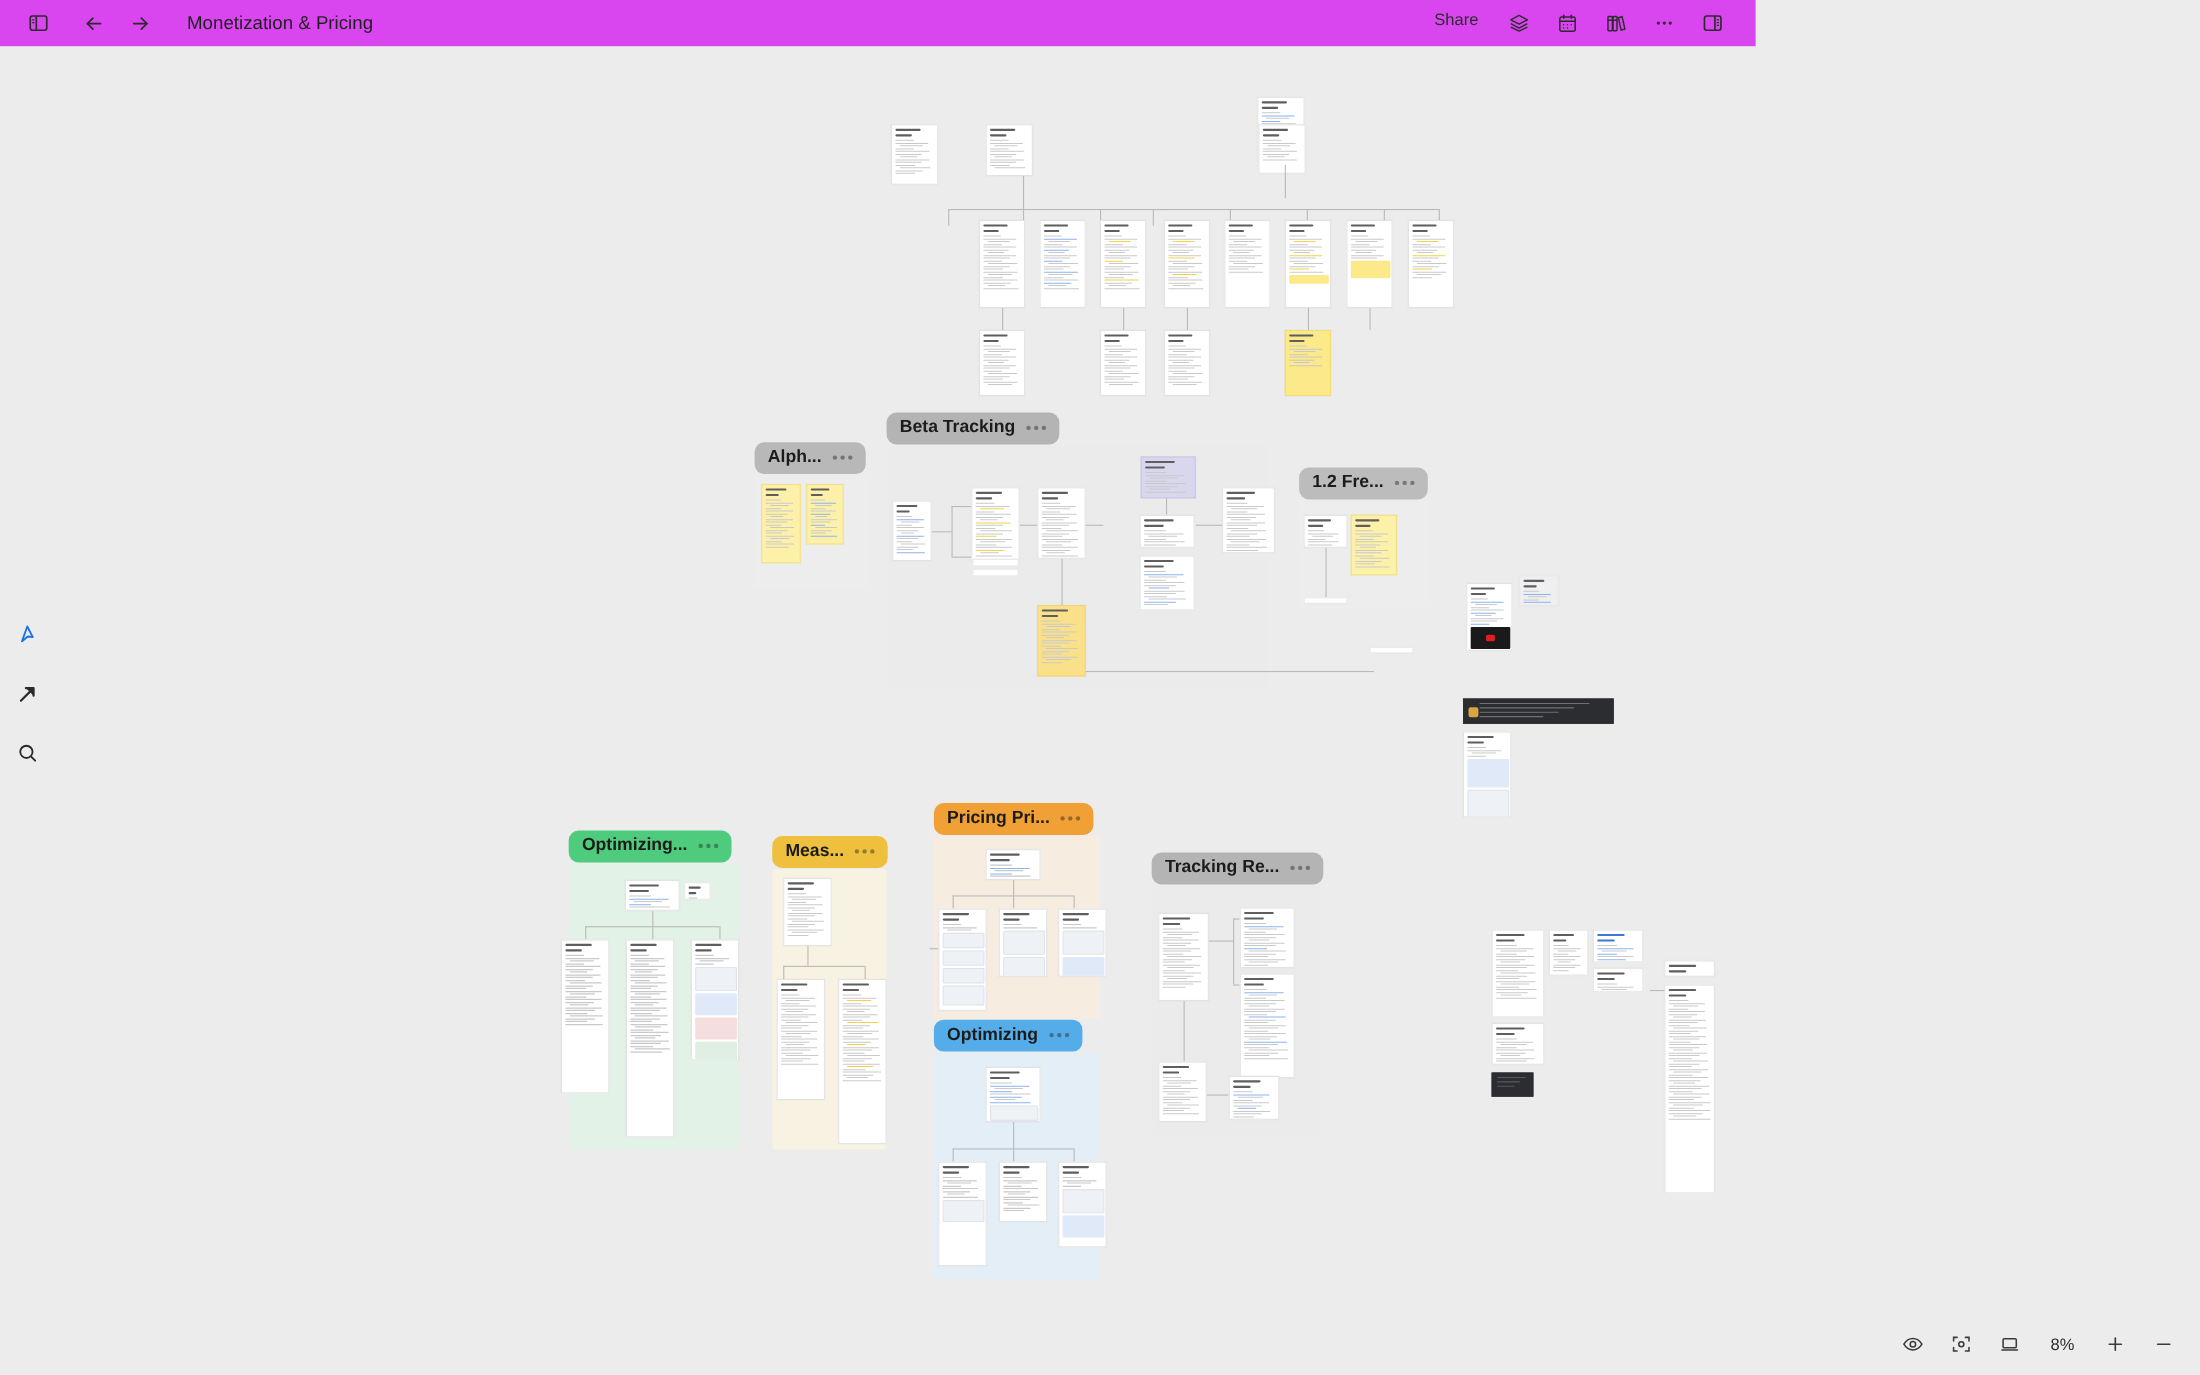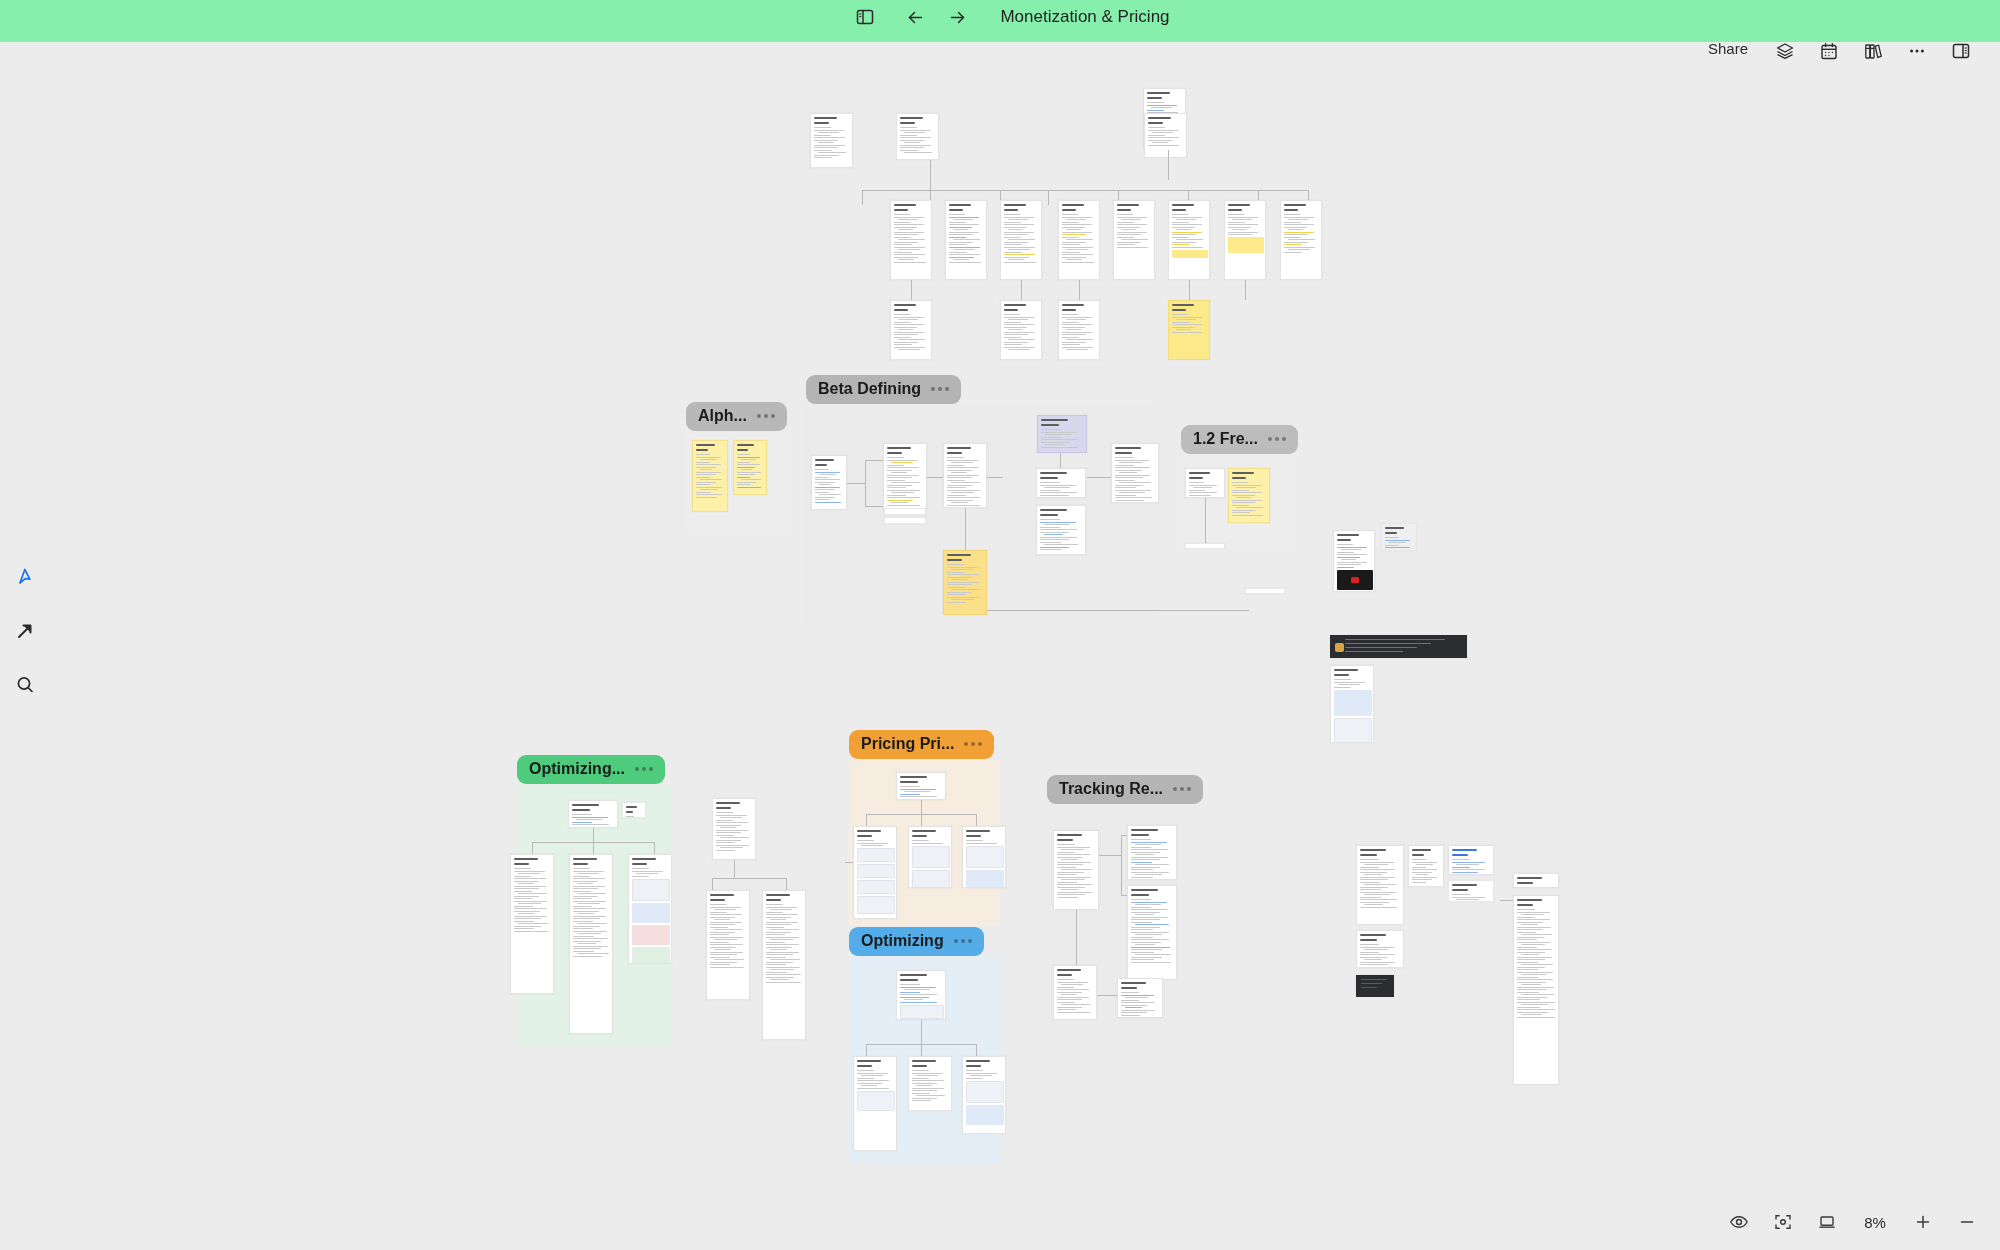--- a/index.html
+++ b/index.html
@@ -8,25 +8,24 @@
     margin: 0; padding: 0;
     width: 2000px; height: 1250px;
     overflow: hidden;
     background: #ececec;
     font-family: "Liberation Sans", sans-serif;
     -webkit-font-smoothing: antialiased;
   }
 
   
   .topbar {
-    position: absolute; top: 0; left: 0; width: 2000px; height: 42px;
+    position: absolute; top: 0; left: 0; width: 1596px; height: 42px;
     display: flex; align-items: center;
-    background: #86efac;
+    background: #d946ef;
     z-index: 50;
-    flex-direction: column;
   }
   .tb-left { display: flex; align-items: center; gap: 0; padding-left: 14px; }
   .tb-btn {
     width: 42px; height: 34px;
     display: flex; align-items: center; justify-content: center;
     border-radius: 6px; cursor: pointer;
   }
   .tb-title {
     font-size: 17px; font-weight: 500; color: #1f1f1f;
     margin-left: 22px; white-space: nowrap;
@@ -130,21 +129,21 @@
         <span class="lbl-dots">
           <i></i>
           <i></i>
           <i></i>
         </span>
       </div>
     </div>
     <div class="frame" style="left: 806px; top: 405px; width: 347px; height: 220px;">
       <div class="frame-body" style="background: rgb(235, 235, 235);"></div>
       <div class="frame-label" style="background: rgb(180, 180, 180);">
-        <span>Beta Defining</span>
+        <span>Beta Tracking</span>
         <span class="lbl-dots">
           <i></i>
           <i></i>
           <i></i>
         </span>
       </div>
     </div>
     <div class="frame" style="left: 1181px; top: 455px; width: 116px; height: 97px;">
       <div class="frame-body" style="background: rgb(237, 237, 237);"></div>
       <div class="frame-label" style="background: rgb(188, 188, 188);">
@@ -153,20 +152,31 @@
           <i></i>
           <i></i>
           <i></i>
         </span>
       </div>
     </div>
     <div class="frame" style="left: 517px; top: 785px; width: 155px; height: 260px;">
       <div class="frame-body" style="background: rgb(226, 242, 230);"></div>
       <div class="frame-label" style="background: rgb(79, 203, 125);">
         <span>Optimizing...</span>
+        <span class="lbl-dots">
+          <i></i>
+          <i></i>
+          <i></i>
+        </span>
+      </div>
+    </div>
+    <div class="frame" style="left: 702px; top: 790px; width: 104px; height: 255px;">
+      <div class="frame-body" style="background: rgb(247, 242, 226);"></div>
+      <div class="frame-label" style="background: rgb(238, 192, 61);">
+        <span>Meas...</span>
         <span class="lbl-dots">
           <i></i>
           <i></i>
           <i></i>
         </span>
       </div>
     </div>
     <div class="frame" style="left: 849px; top: 760px; width: 151px; height: 166px;">
       <div class="frame-body" style="background: rgb(247, 236, 224);"></div>
       <div class="frame-label" style="background: rgb(240, 160, 53);">

